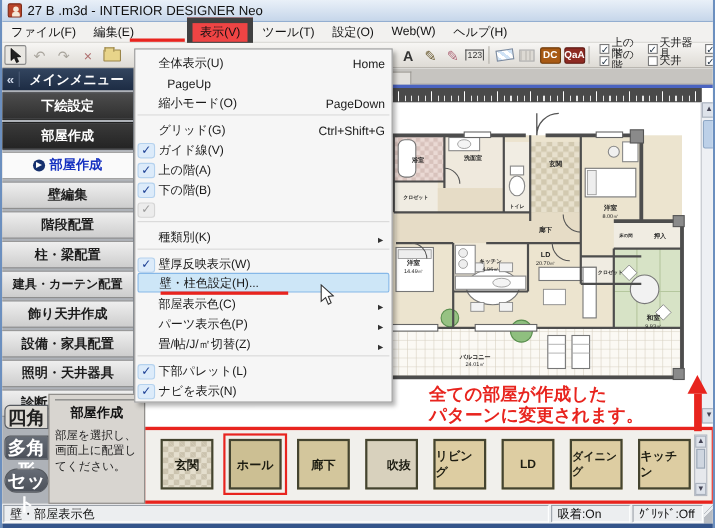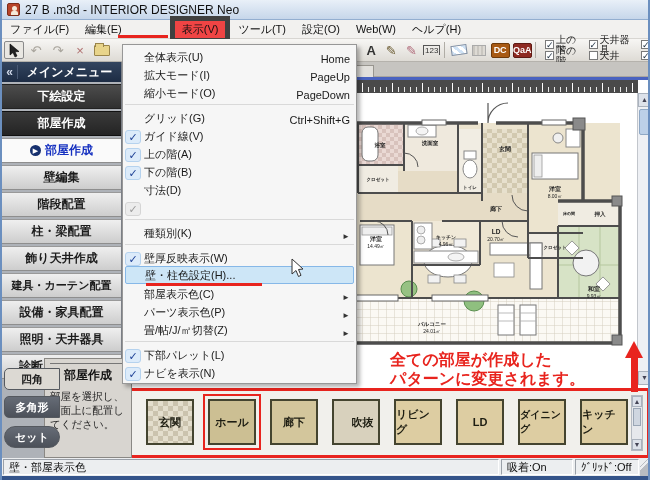--- a/index.html
+++ b/index.html
@@ -75,21 +75,21 @@
   .mi .lbl{flex:1;white-space:nowrap;}
   .mi .sc{color:#1a1a1a;margin-left:8px;}
   .mi .arr{color:#333;font-size:8px;}
   .mi.dis .lbl{color:#9f9f9f;}
   .mi.hl{background:#cde6f7;border:1px solid #86b8e8;border-radius:2px;margin:0 2px;height:18px;padding:0 4px 0 0;}
   .msep{height:1px;background:#d9d9d9;margin:3px 2px;}
   #mi-redline{position:absolute;left:20px;top:16px;width:116px;height:3px;background:#e8241e;}
   
   #cursor{left:288px;top:258px;width:14px;height:20px;z-index:70;}
   
-  .side-tab{left:2px;width:56px;height:22px;font-size:11px;font-weight:bold;text-align:center;line-height:21px;
+  .side-tab{left:2px;width:40px;height:22px;font-size:17px;font-weight:bold;text-align:center;line-height:21px;
             border:1px solid #55595f;border-radius:5px 0 0 5px;z-index:41;}
   .side-tab.lite{background:#dcd9d3;color:#222;}
   .side-tab.dark{background:linear-gradient(#666c76,#4c515a);color:#fff;}
   #toolpanel{left:42px;top:358px;width:88px;height:100px;background:#d8d5d0;border:1px solid #8a8884;z-index:40;padding:4px 5px;}
   #tp-title{font-size:12px;font-weight:bold;text-align:center;border-top:1px solid #777;padding-top:3px;color:#111;}
   #tp-desc{font-size:10.5px;color:#222;margin-top:5px;line-height:14px;}
   
   #palette{left:127px;top:388px;width:521px;height:70px;background:#f1f0ec;border:3px solid #e8241e;z-index:30;}
   .roombtn{position:absolute;top:8px;width:48px;height:46px;background:#d3c69c;border:2px solid #44442f;
            display:flex;align-items:center;justify-content:center;font-size:11px;font-weight:bold;color:#1d1d12;}
@@ -220,22 +220,22 @@
     </div>
     <div class="sb-item dark">下絵設定</div>
     <div class="sb-item darker">部屋作成</div>
     <div class="sb-item active">
       <span class="playic">▶</span>
       <span>部屋作成</span>
     </div>
     <div class="sb-item">壁編集</div>
     <div class="sb-item">階段配置</div>
     <div class="sb-item">柱・梁配置</div>
+    <div class="sb-item" style="font-size:11px;">建具・カーテン配置</div>
     <div class="sb-item">飾り天井作成</div>
-    <div class="sb-item" style="font-size:11px;">建具・カーテン配置</div>
     <div class="sb-item">設備・家具配置</div>
     <div class="sb-item">照明・天井器具</div>
     <div class="sb-item">診断／チャート</div>
   </div>
 
   <div id="canvas" class="abs">
     <div id="cv-tabstrip" class="abs"></div>
     <div id="cv-tab" class="abs"></div>
     <div id="cv-blueline" class="abs"></div>
     <div id="cv-ruler" class="abs">
@@ -361,21 +361,20 @@
   </div>
 
   <div id="dropdown" class="abs">
     <div class="mi">
         <span class="ck none"></span>
         <span class="lbl">全体表示(U)</span>
         <span class="sc">Home</span>
       </div>
     <div class="mi">
         <span class="ck none"></span>
-        <span class="lbl">拡大モード(I)</span>
         <span class="sc">PageUp</span>
       </div>
     <div class="mi">
         <span class="ck none"></span>
         <span class="lbl">縮小モード(O)</span>
         <span class="sc">PageDown</span>
       </div>
     <div class="msep"></div>
     <div class="mi">
         <span class="ck none"></span>
@@ -386,24 +385,20 @@
         <span class="ck">✓</span>
         <span class="lbl">ガイド線(V)</span>
       </div>
     <div class="mi">
         <span class="ck">✓</span>
         <span class="lbl">上の階(A)</span>
       </div>
     <div class="mi">
         <span class="ck">✓</span>
         <span class="lbl">下の階(B)</span>
-      </div>
-    <div class="mi">
-        <span class="ck none"></span>
-        <span class="lbl">寸法(D)</span>
       </div>
     <div class="mi dis">
         <span class="ck gray">✓</span>
       </div>
     <div class="msep"></div>
     <div class="mi">
         <span class="ck none"></span>
         <span class="lbl">種類別(K)</span>
         <span class="arr">►</span>
       </div>

